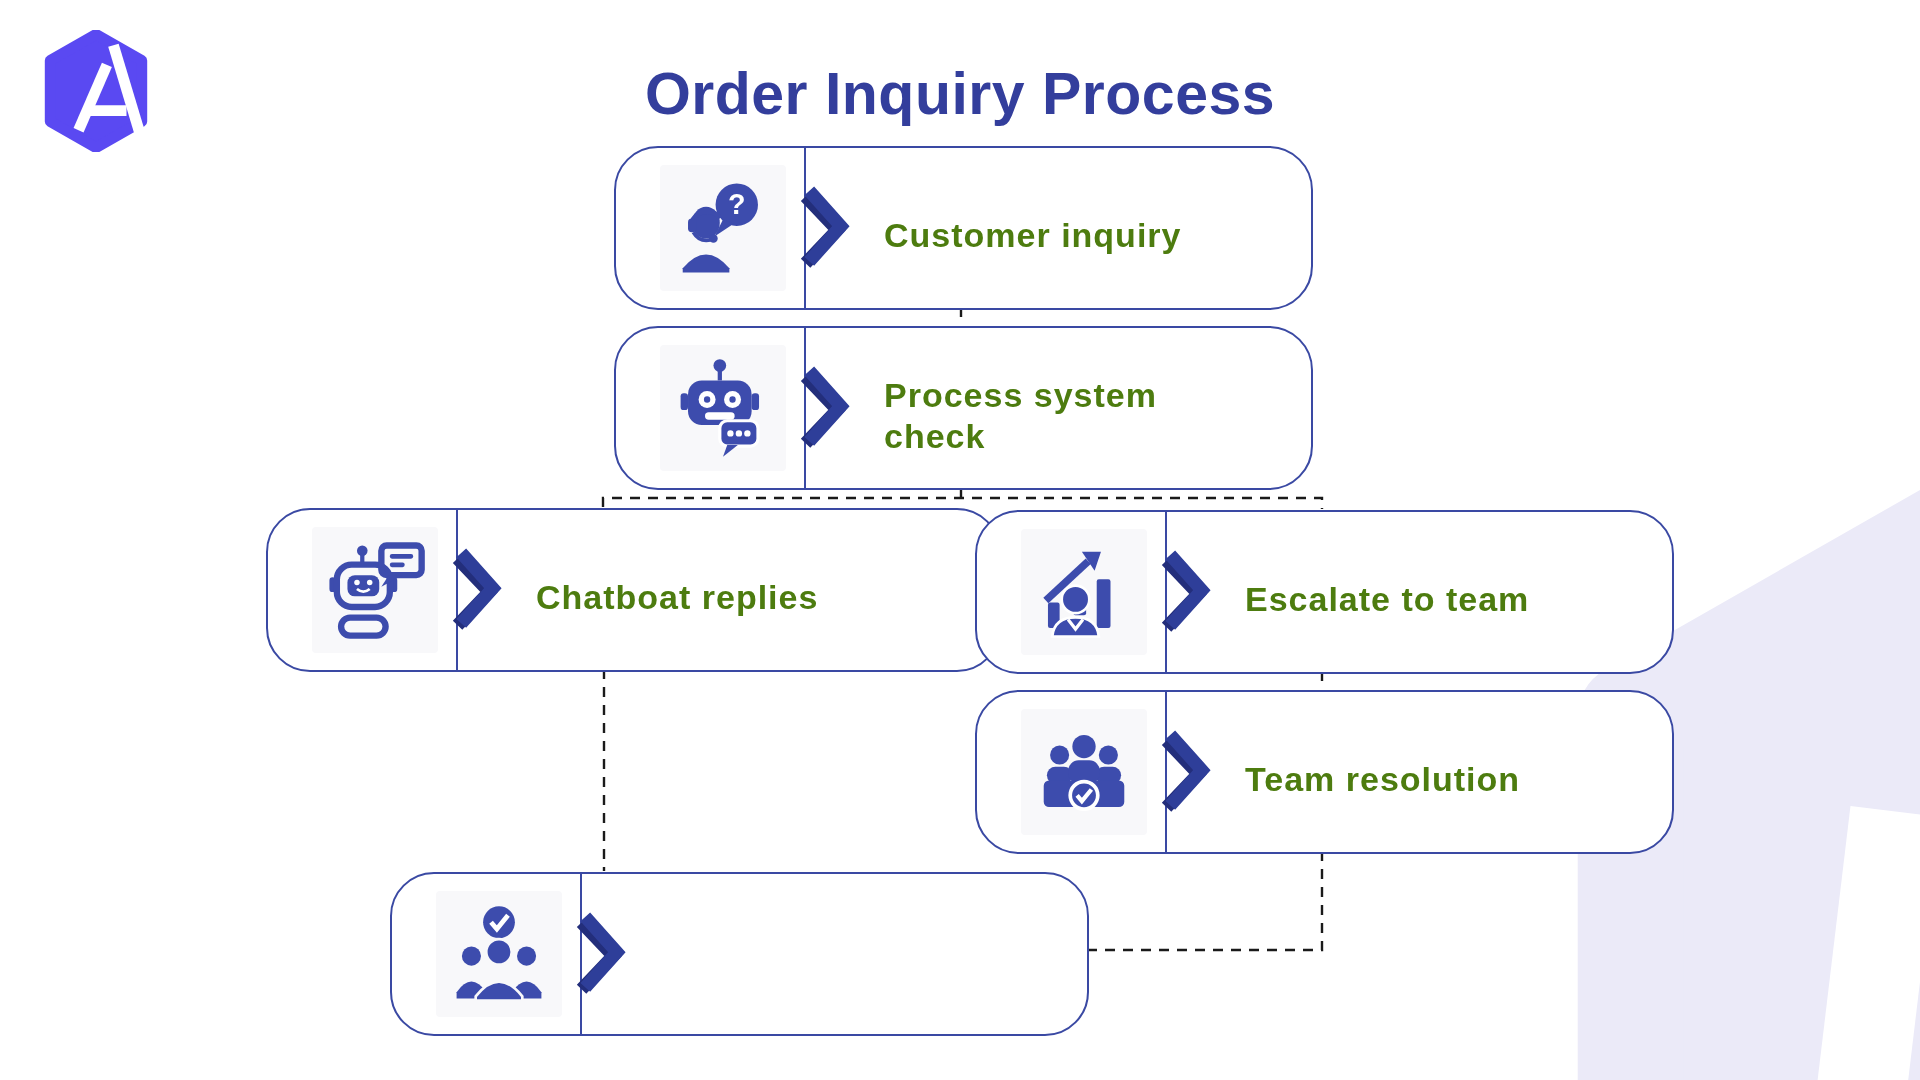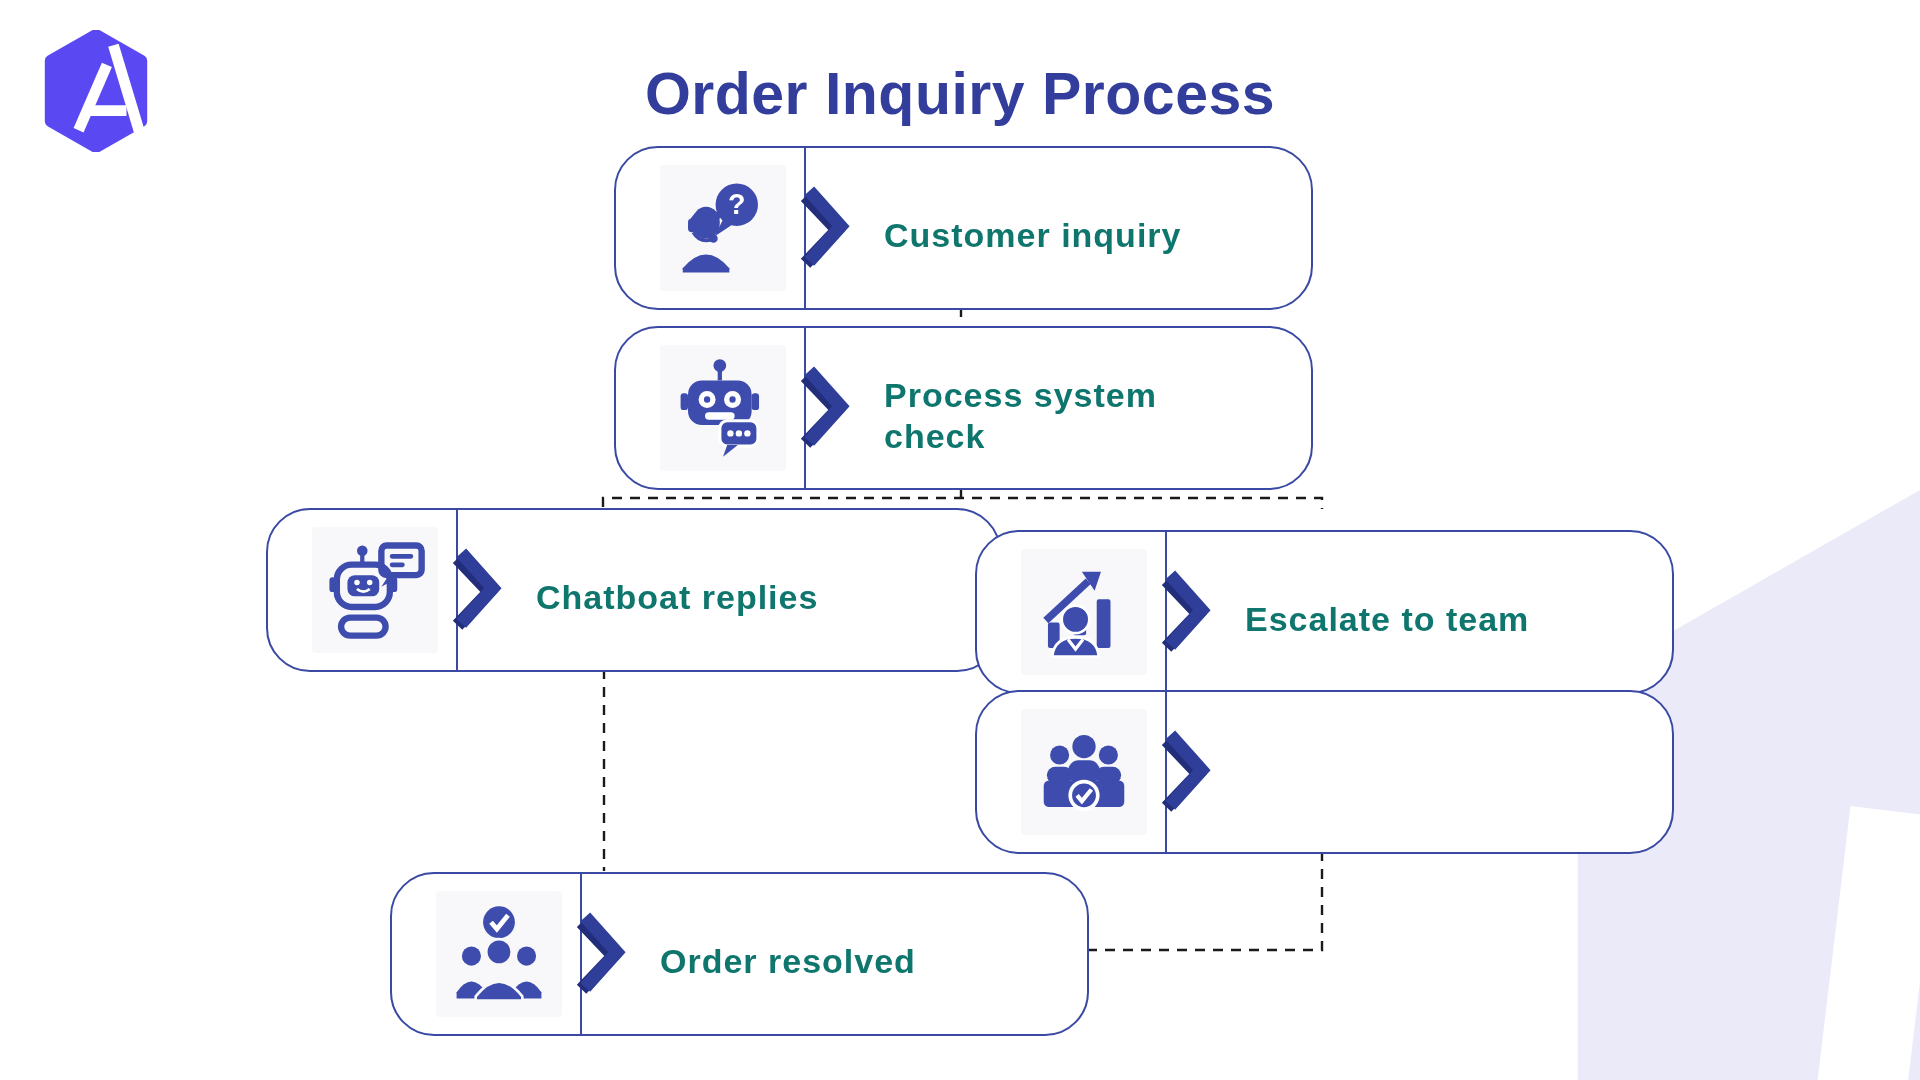--- a/index.html
+++ b/index.html
@@ -14,35 +14,35 @@
   .watermark{position:absolute;left:1545px;top:420px;width:1060px;height:1185px;z-index:0;}
   
   .connectors{position:absolute;left:0;top:0;width:1920px;height:1080px;z-index:1;}
   .dash{fill:none;stroke:#1a1a1a;stroke-width:2.4;stroke-dasharray:10 8;}
   
   .node{position:absolute;width:695px;height:160px;background:#fff;
         border:2.4px solid #3a49a3;border-radius:44px;z-index:2;}
   .n1{left:614px;top:146px;}
   .n2{left:614px;top:326px;}
   .n3{left:266px;top:508px;padding-left:36px;}
-  .n4{left:975px;top:510px;margin-top:20px;}
+  .n4{left:975px;top:510px;}
   .n5{left:975px;top:690px;}
   .n6{left:390px;top:872px;}
   .divider{position:absolute;left:188px;top:0;bottom:0;width:2.4px;background:#3a49a3;}
   .chevron{position:absolute;left:184px;top:50%;transform:translateY(-50%);
            width:52px;height:88px;overflow:visible;}
   .chev-shadow{fill:none;stroke:#232e7b;stroke-width:14;}
   .chev-main{fill:none;stroke:#2e3e99;stroke-width:14;}
   .icon-tile{position:absolute;left:44px;top:17px;width:126px;height:126px;
              background:#f8f8fa;border-radius:4px;
              display:flex;align-items:center;justify-content:center;}
   .icon-tile svg{width:106px;height:106px;}
   .ic{fill:#3d4cad;}
   .label{position:absolute;left:268px;top:16px;bottom:0;display:flex;align-items:center;
-         font-size:34px;font-weight:600;letter-spacing:1px;line-height:1.22;color:#0f766e;}
+         font-size:34px;font-weight:600;letter-spacing:1px;line-height:1.22;color:#4d7c0f;}
   .n2 .label{width:290px;}
 </style>
 </head>
 <body>
 
 <div class="canvas">
 
   <svg class="logo" viewBox="0 0 100 112">
     <path d="M50 4 L92 28 V84 L50 108 L8 84 V28 Z" fill="#5a49f2" stroke="#5a49f2" stroke-width="10" stroke-linejoin="round"></path>
     <path d="M60 32 L34 92" stroke="#ffffff" stroke-width="10"></path>
@@ -177,36 +177,36 @@
         <rect class="ic" x="12" y="58" width="76" height="25" rx="5"></rect>
         <circle class="ic" cx="50" cy="72" r="13" stroke="#ffffff" stroke-width="3.5"></circle>
         <path d="M43.5 72 L48 77.5 L57 66.5" fill="none" stroke="#ffffff" stroke-width="4"></path>
       </svg>
     </div>
     <div class="divider"></div>
     <svg class="chevron" viewBox="0 0 56 92">
       <polyline class="chev-shadow" points="6,12 40,48 6,84"></polyline>
       <polyline class="chev-main" points="10,6 44,44 10,82"></polyline>
     </svg>
+    <div class="label">Team resolution</div>
   </div>
 
   <div class="node n6">
     <div class="icon-tile">
       <svg viewBox="0 0 100 100">
         <circle class="ic" cx="50" cy="20" r="15"></circle>
         <path d="M42.5 20 L48 26.5 L58.5 13.5" fill="none" stroke="#ffffff" stroke-width="4.5"></path>
         <circle class="ic" cx="24" cy="52" r="9"></circle>
         <path class="ic" d="M10 86 Q24 66 38 86 L38 92 L10 92 Z"></path>
         <circle class="ic" cx="76" cy="52" r="9"></circle>
         <path class="ic" d="M62 86 Q76 66 90 86 L90 92 L62 92 Z"></path>
         <circle class="ic" cx="50" cy="48" r="12" stroke="#f8f8fa" stroke-width="2.5"></circle>
         <path class="ic" d="M28 90 Q50 62 72 90 L72 94 L28 94 Z" stroke="#f8f8fa" stroke-width="2.5"></path>
       </svg>
     </div>
     <div class="divider"></div>
     <svg class="chevron" viewBox="0 0 56 92">
       <polyline class="chev-shadow" points="6,12 40,48 6,84"></polyline>
       <polyline class="chev-main" points="10,6 44,44 10,82"></polyline>
     </svg>
-    <div class="label">Order resolved</div>
   </div>
 
 </div>
 
 </body></html>

